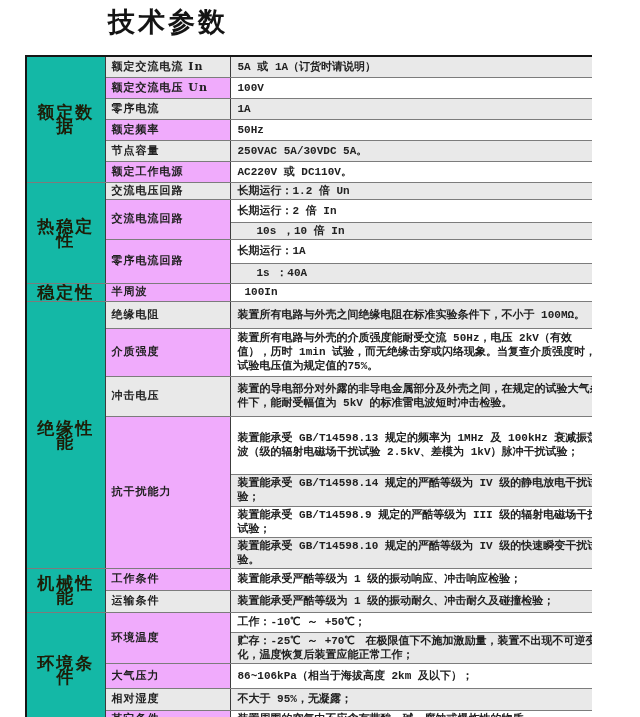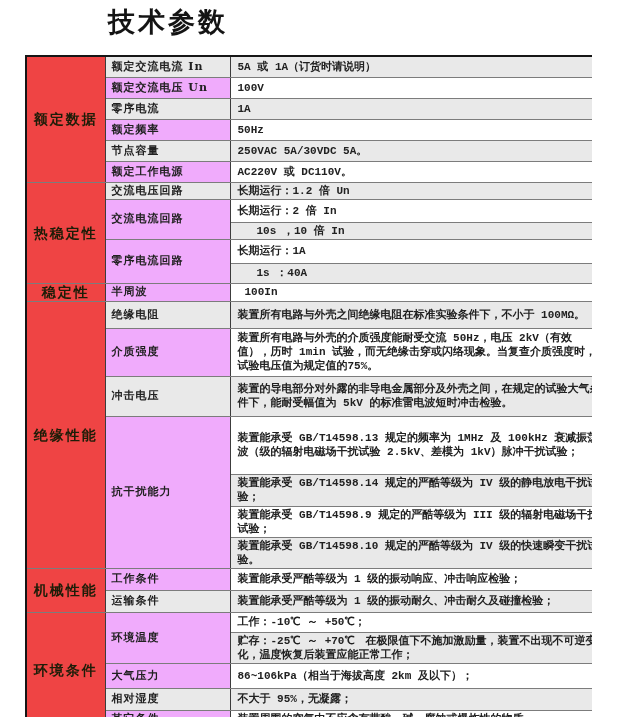--- a/index.html
+++ b/index.html
@@ -20,22 +20,22 @@
   col.c-group{width:79px;}
   col.c-param{width:125px;}
   td{
     border-top:1px solid #7c7c7c;border-bottom:1px solid #7c7c7c;
     border-left:1px solid #3c3c3c;border-right:1px solid #3c3c3c;
     vertical-align:middle;
     font-size:11px;font-weight:700;color:#212121;line-height:14px;
     overflow:hidden;
   }
   td.group{
-    background:#ef4444;color:#1d1d08;text-align:center;
-    font-size:14px;letter-spacing:2px;
+    background:#14b8a6;color:#1d1d08;text-align:center;
+    font-size:17px;letter-spacing:2px;
   }
   td.param{background:#f0abfc;padding:1px 3px 1px 6px;letter-spacing:1px;}
   td.value{background:#ffffff;padding:1px 4px 1px 7px;font-family:Liberation Mono, monospace;}
   tr.stripe td.param, tr.stripe td.value{background:#e9e9e9;}
   td.indent{padding-left:26px;}
   td.indent2{padding-left:14px;border-radius:7px;}
 </style>
 </head>
 <body>
 

